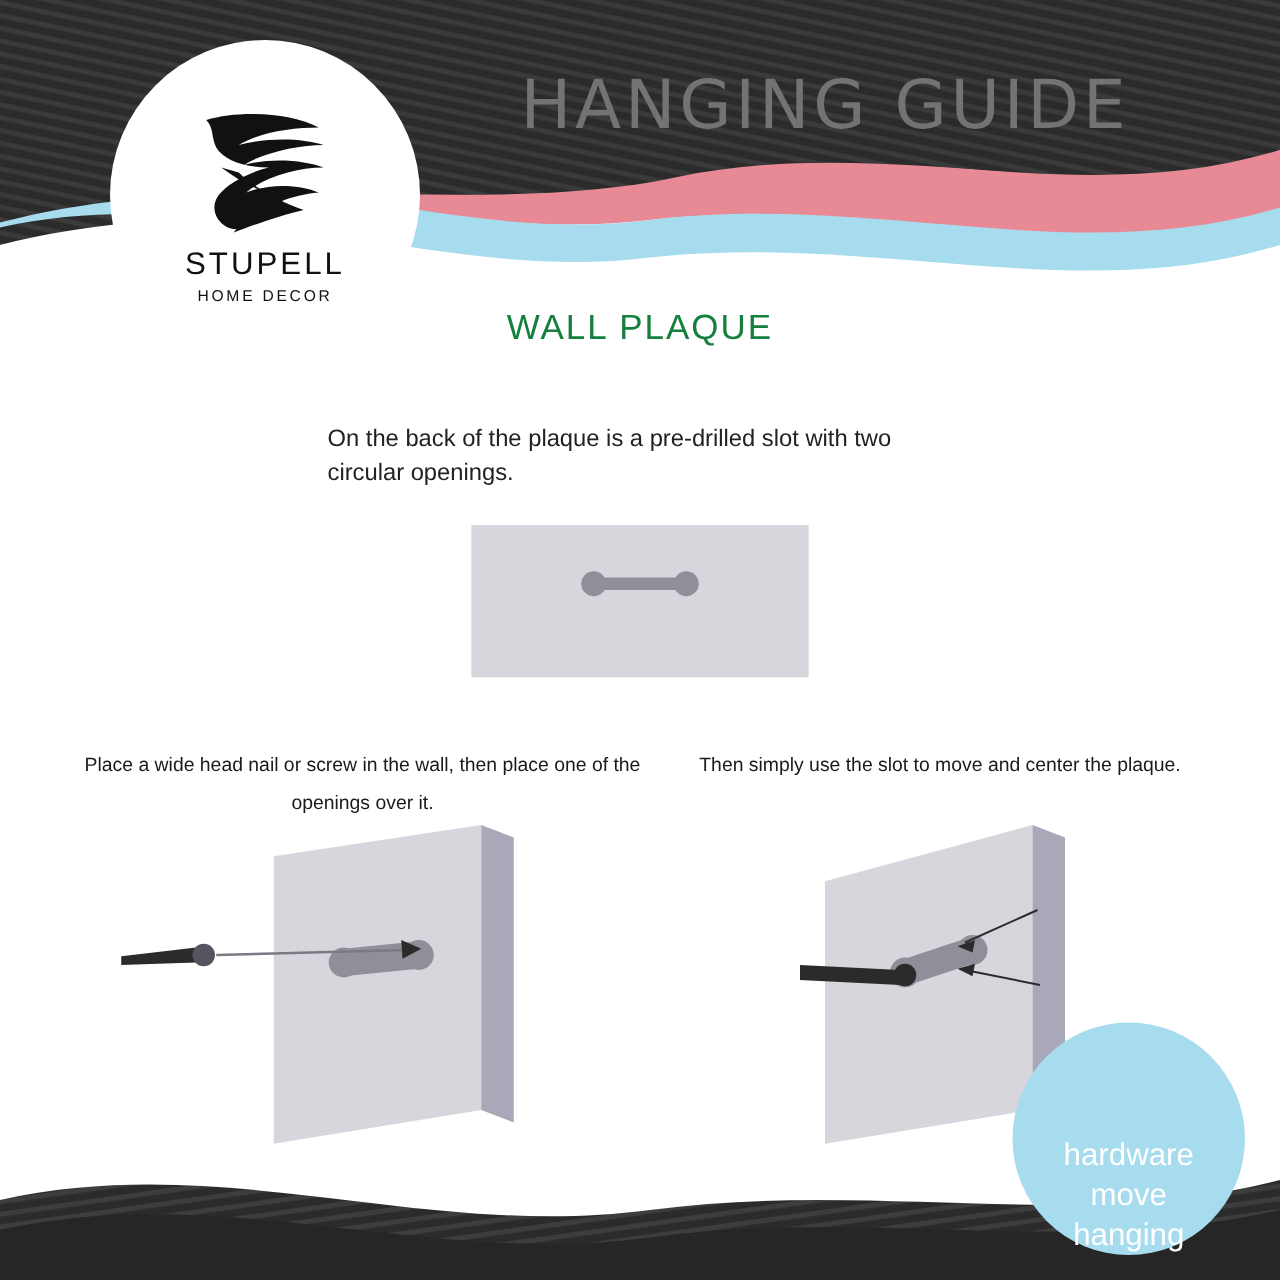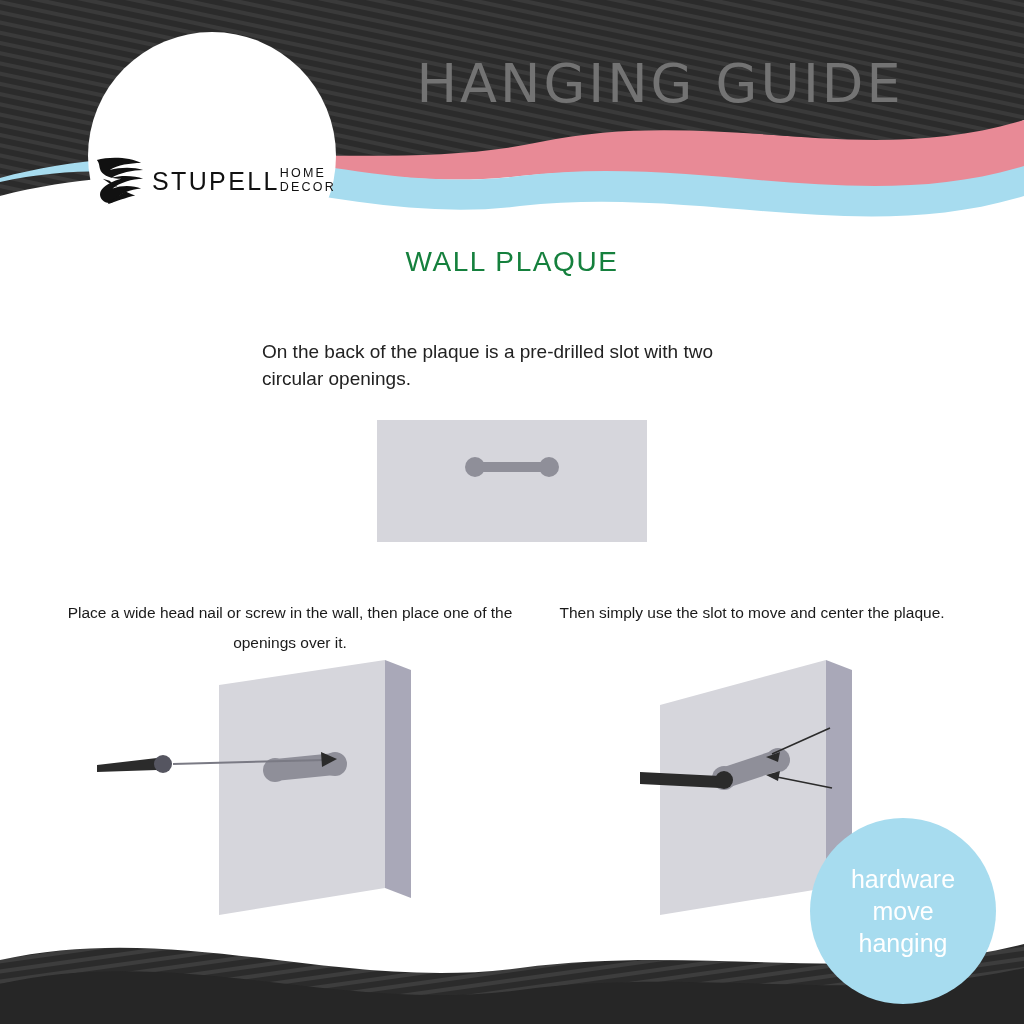--- a/index.html
+++ b/index.html
@@ -31,21 +31,21 @@
   
   .logo-badge {
     position: absolute;
     left: 88px;
     top: 32px;
     width: 248px;
     height: 248px;
     border-radius: 50%;
     background: #ffffff;
     display: flex;
-    flex-direction: row;
+    flex-direction: column;
     align-items: center;
     justify-content: flex-start;
     box-sizing: border-box;
     padding-top: 44px;
   }
   .logo-mark {
     width: 130px;
     height: 115px;
   }
   .logo-name {
@@ -135,21 +135,21 @@
   
   .bubble {
     position: absolute;
     left: 810px;
     top: 818px;
     width: 186px;
     height: 186px;
     border-radius: 50%;
     background: #a7dcef;
     display: flex;
-    align-items: center;
+    align-items: flex-end;
     justify-content: center;
     text-align: center;
   }
   .bubble-text {
     color: #ffffff;
     font-size: 25px;
     line-height: 32px;
     font-family: "Liberation Sans", sans-serif;
   }
 </style>

